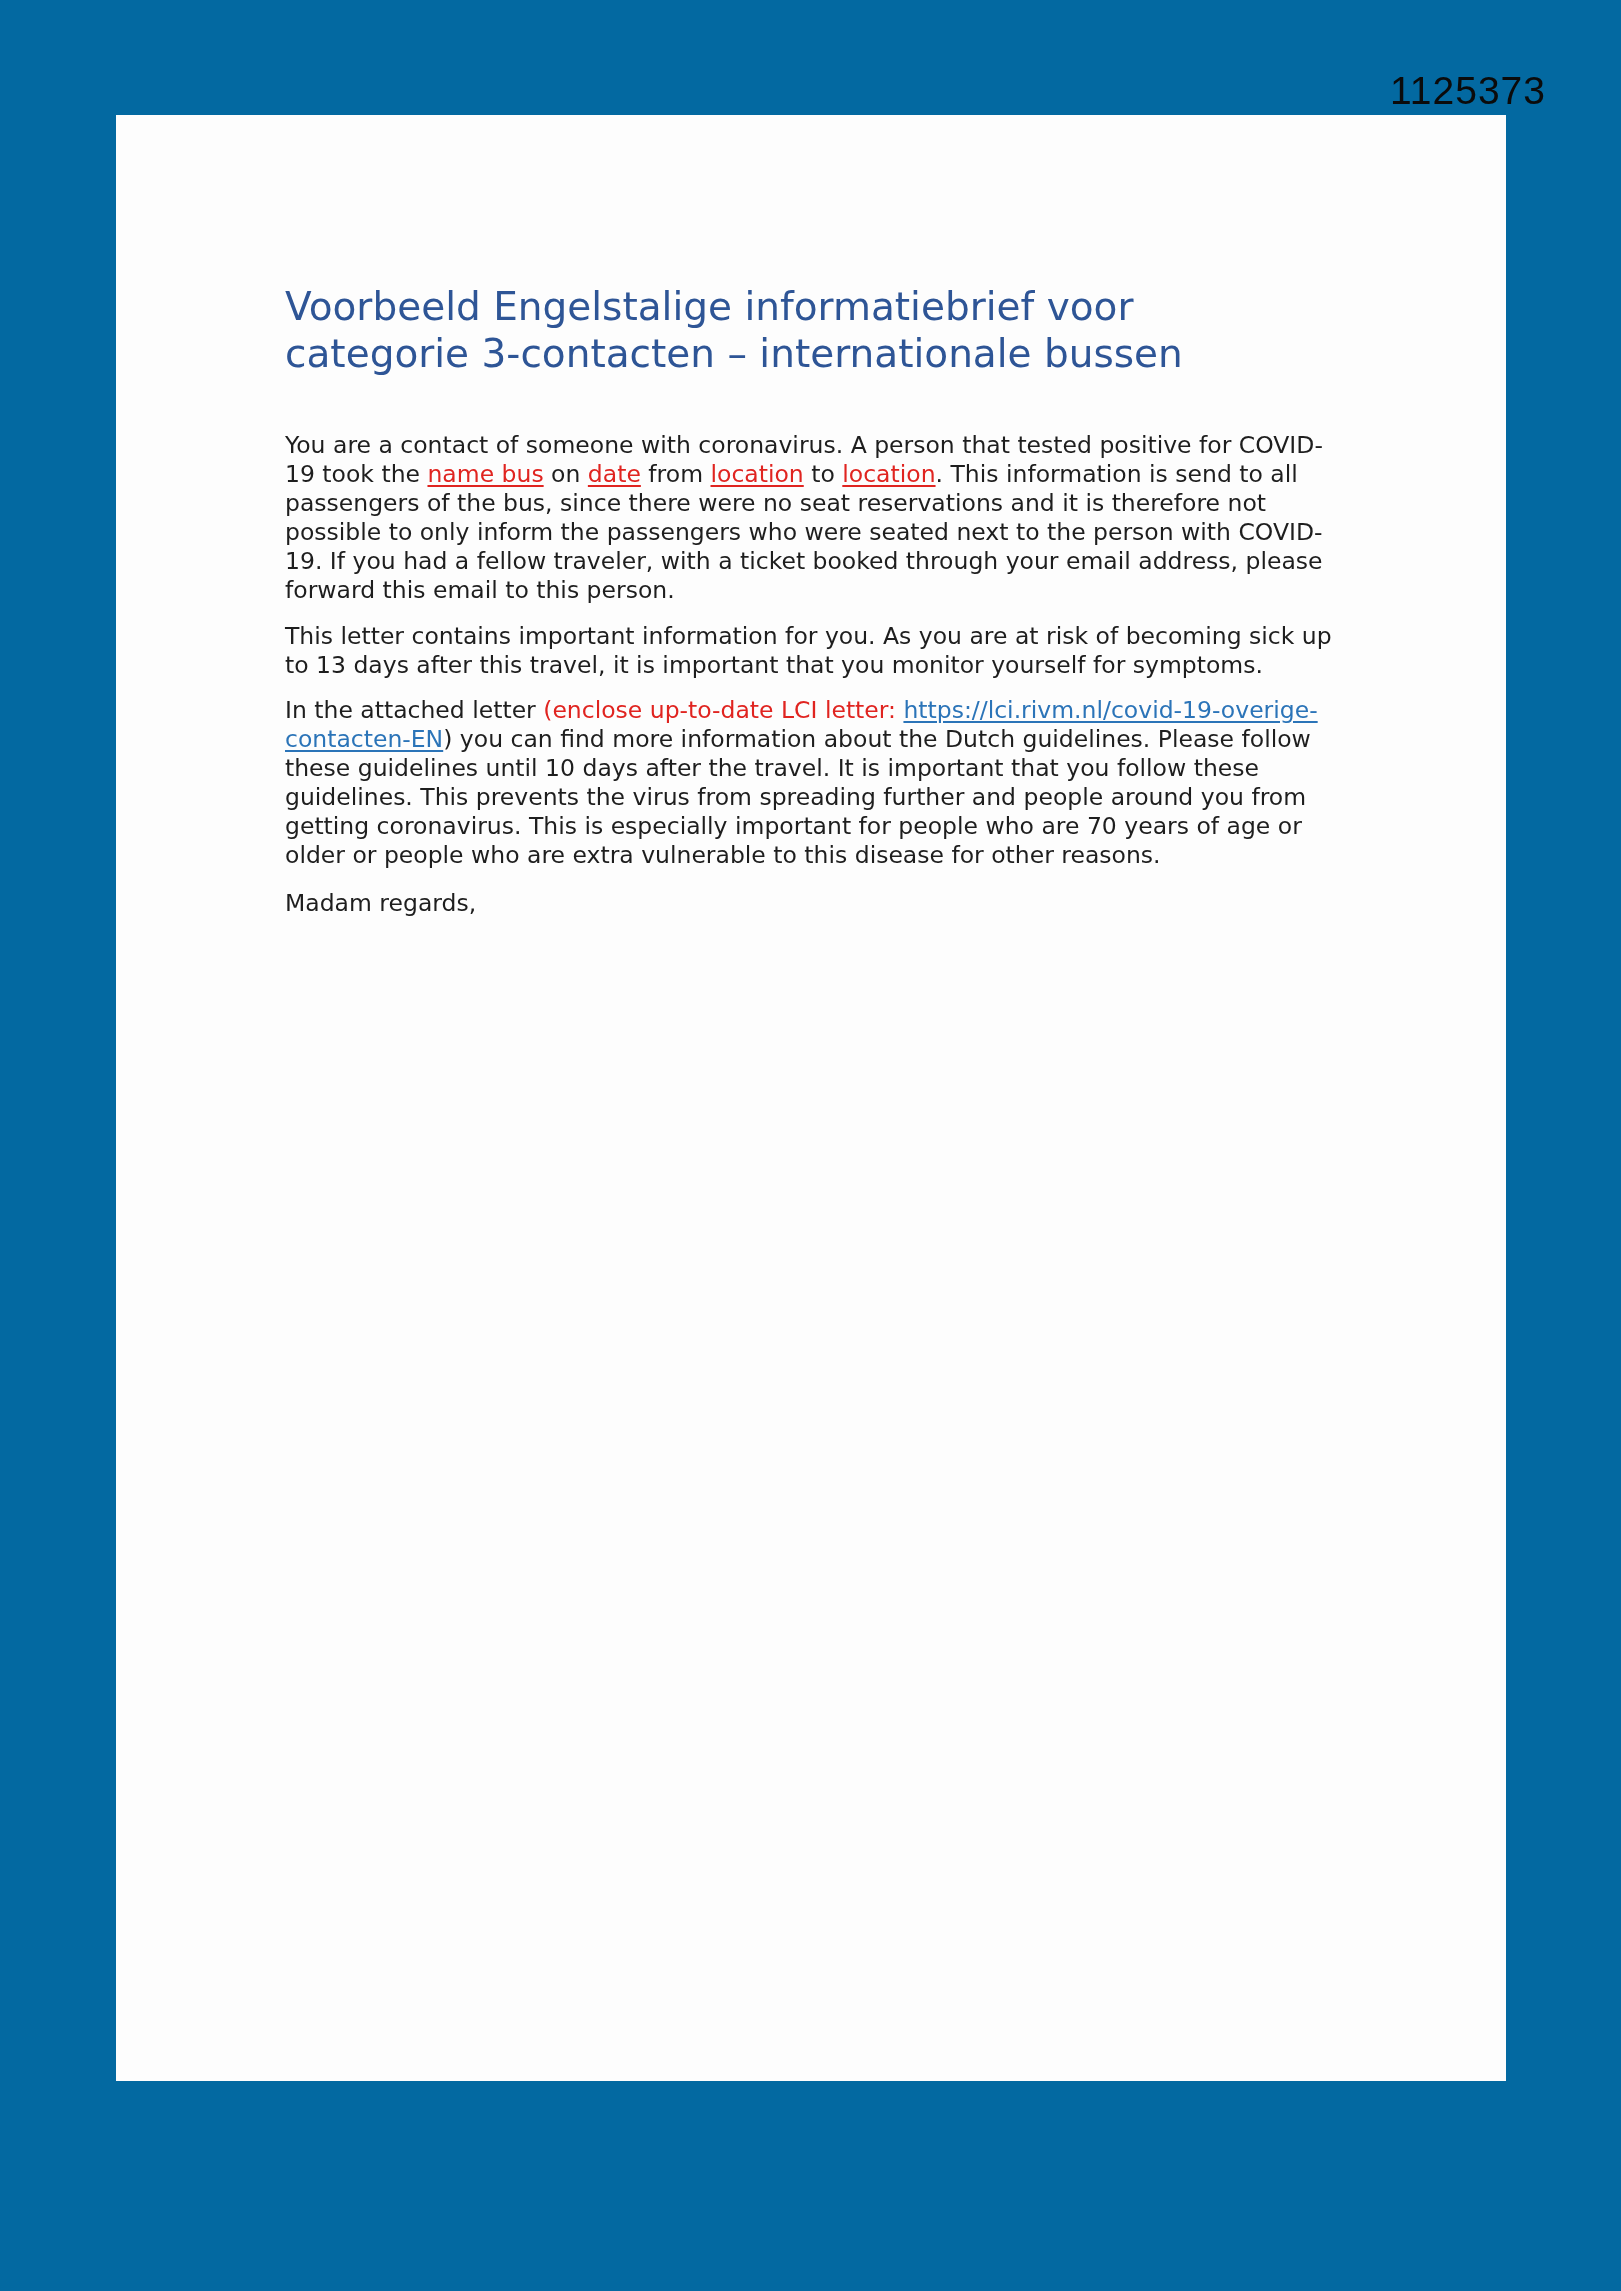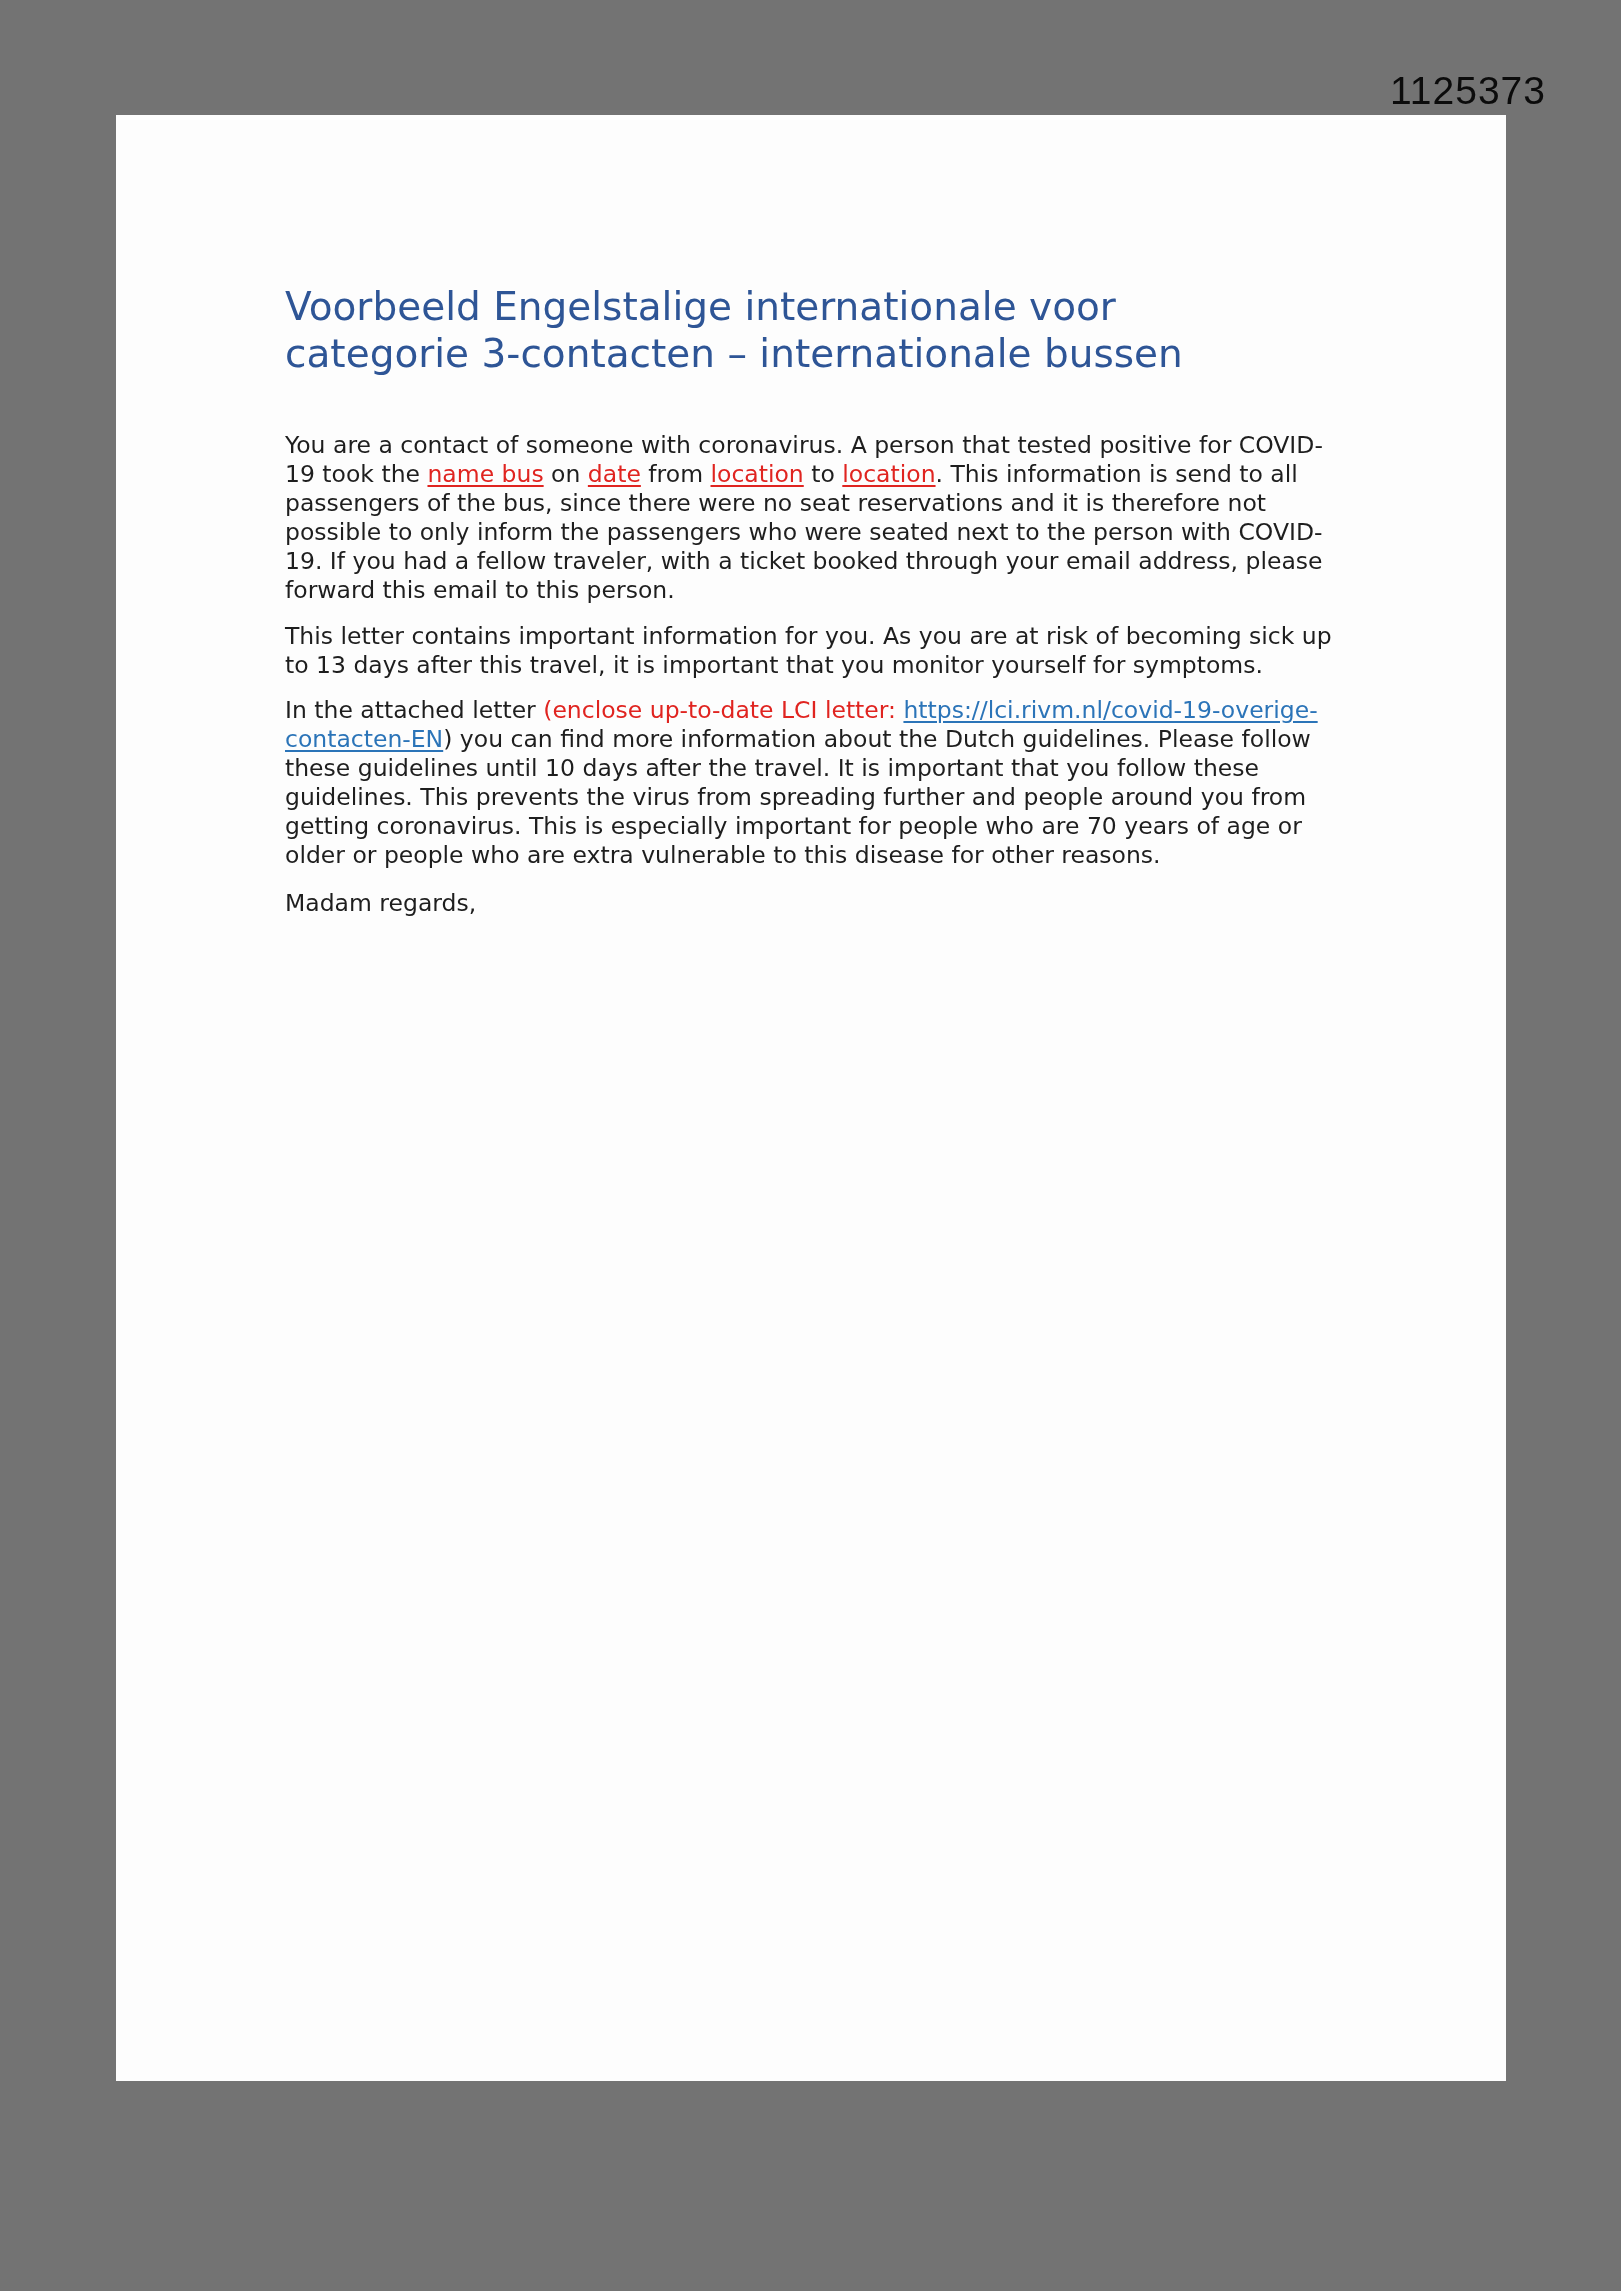--- a/index.html
+++ b/index.html
@@ -8,21 +8,21 @@
     --link-blue:#2B74B8;
     --body-text:#1E1E1E;
     --page-bg:#FDFDFD;
   }
   *{box-sizing:border-box;}
   html,body{margin:0;padding:0;background:#ffffff;}
   .canvas{
     position:relative;
     width:1621px;
     height:2292px;
-    background:#737373;
+    background:#0369a1;
     overflow:hidden;
     font-family:"DejaVu Sans", sans-serif;
   }
   .doc-number{
     position:absolute;
     top:69px;
     right:75px;
     font-family:"Liberation Sans", sans-serif;
     font-size:39px;
     color:#0b0b0b;
@@ -79,21 +79,21 @@
 </head>
 <body>
 
 <div class="canvas">
   <div class="doc-number">1125373</div>
 
   <div class="page">
     <div class="content">
 
       <h1 class="title">
-        <span class="title-line">Voorbeeld Engelstalige internationale voor</span>
+        <span class="title-line">Voorbeeld Engelstalige informatiebrief voor</span>
         <span class="title-line">categorie 3-contacten – internationale bussen</span>
       </h1>
 
 
       <p class="para"><span class="run-plain">You are a contact of someone with coronavirus. A person that tested positive for COVID-19 took the </span><span class="run-placeholder">name bus</span><span class="run-plain"> on </span><span class="run-placeholder">date</span><span class="run-plain"> from </span><span class="run-placeholder">location</span><span class="run-plain"> to </span><span class="run-placeholder">location</span><span class="run-plain">. This information is send to all passengers of the bus, since there were no seat reservations and it is therefore not possible to only inform the passengers who were seated next to the person with COVID-19. If you had a fellow traveler, with a ticket booked through your email address, please forward this email to this person.</span></p>
 
       <p class="para"><span class="run-plain">This letter contains important information for you. As you are at risk of becoming sick up to 13 days after this travel, it is important that you monitor yourself for symptoms.</span></p>
 
       <p class="para"><span class="run-plain">In the attached letter </span><span class="run-red">(enclose up-to-date LCI letter: </span><a class="run-link">https://lci.rivm.nl/covid-19-overige-contacten-EN</a><span class="run-plain">) you can find more information about the Dutch guidelines. Please follow these guidelines until 10 days after the travel. It is important that you follow these guidelines. This prevents the virus from spreading further and people around you from getting coronavirus. This is especially important for people who are 70 years of age or older or people who are extra vulnerable to this disease for other reasons.</span></p>
 

